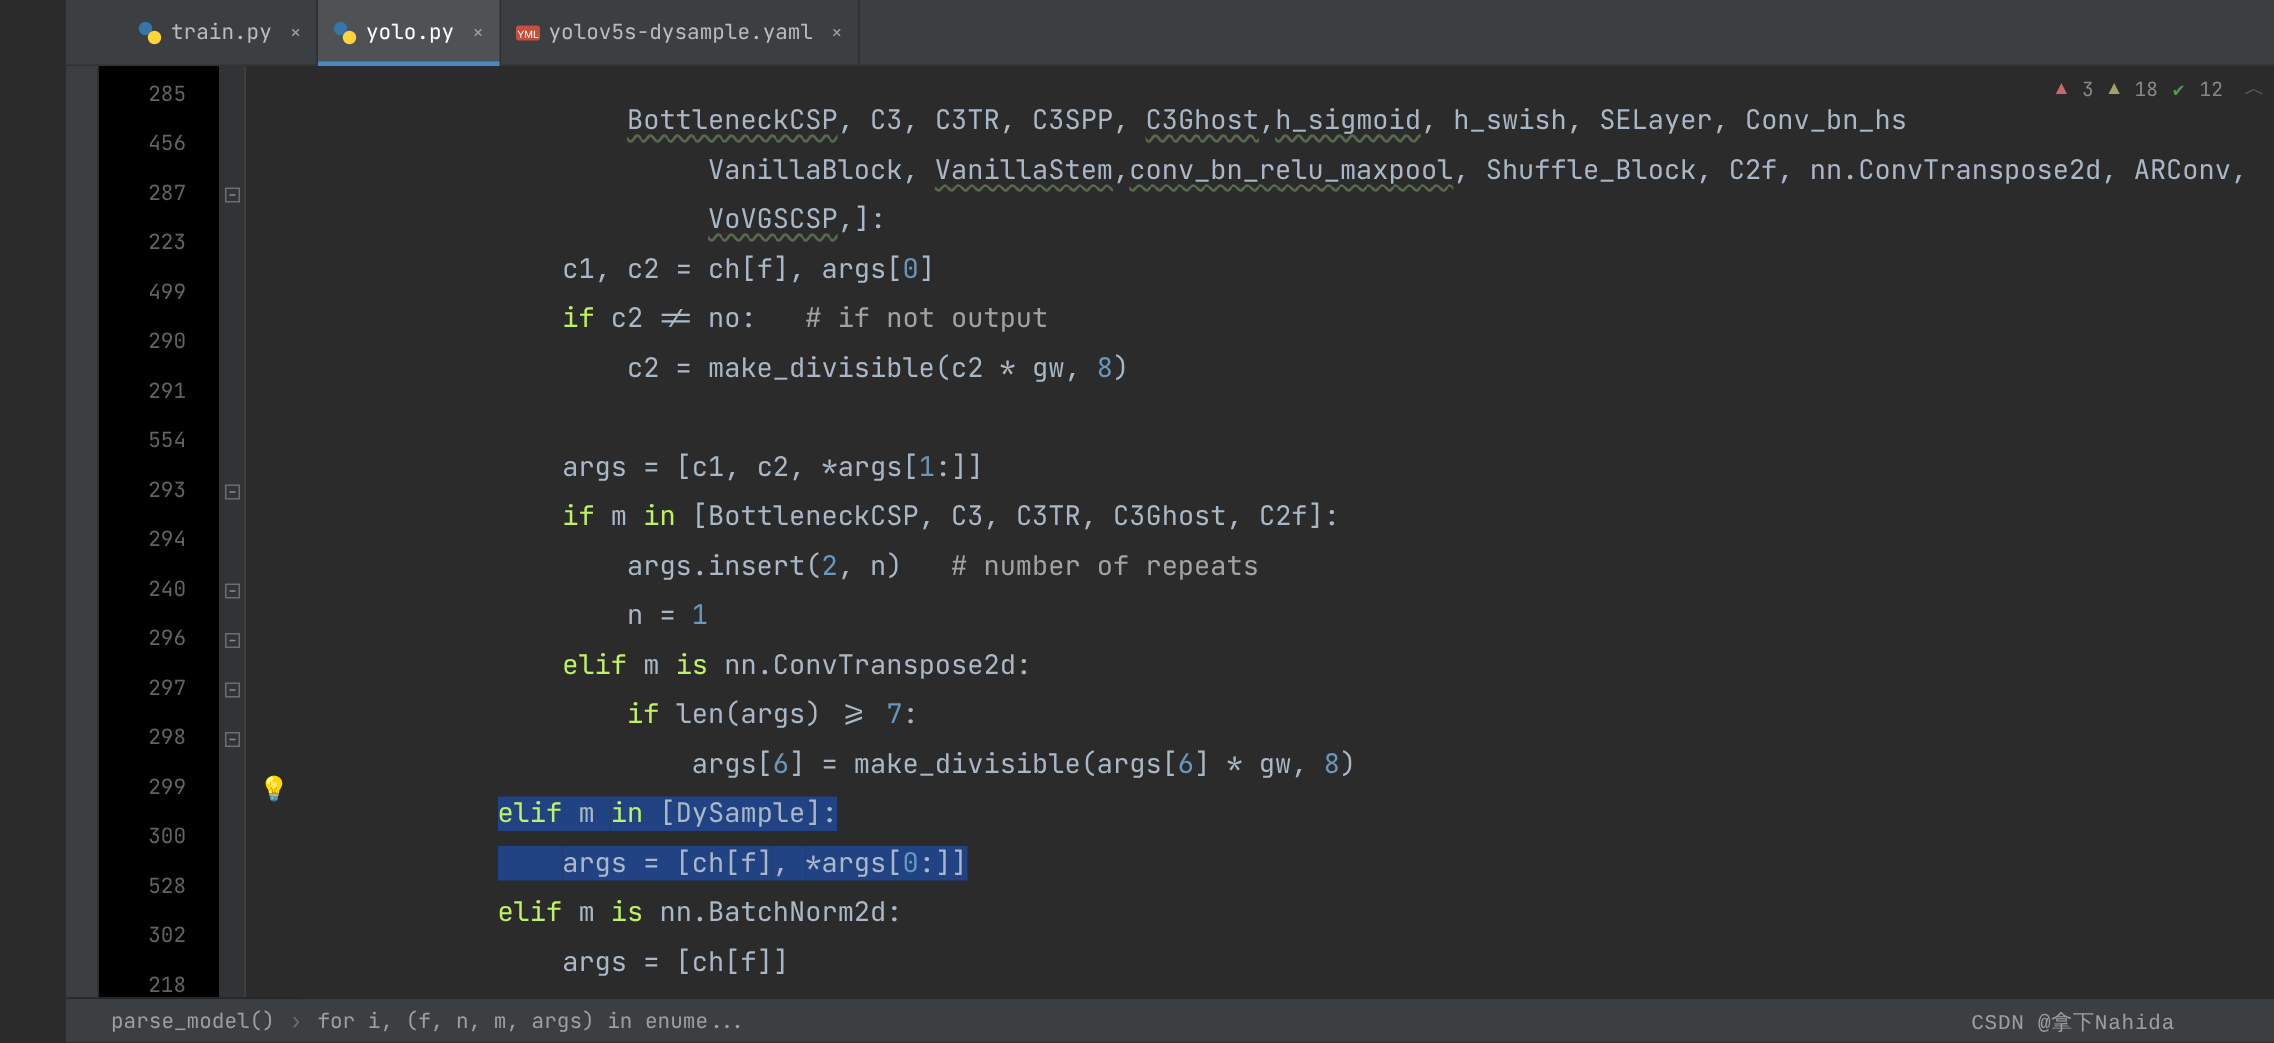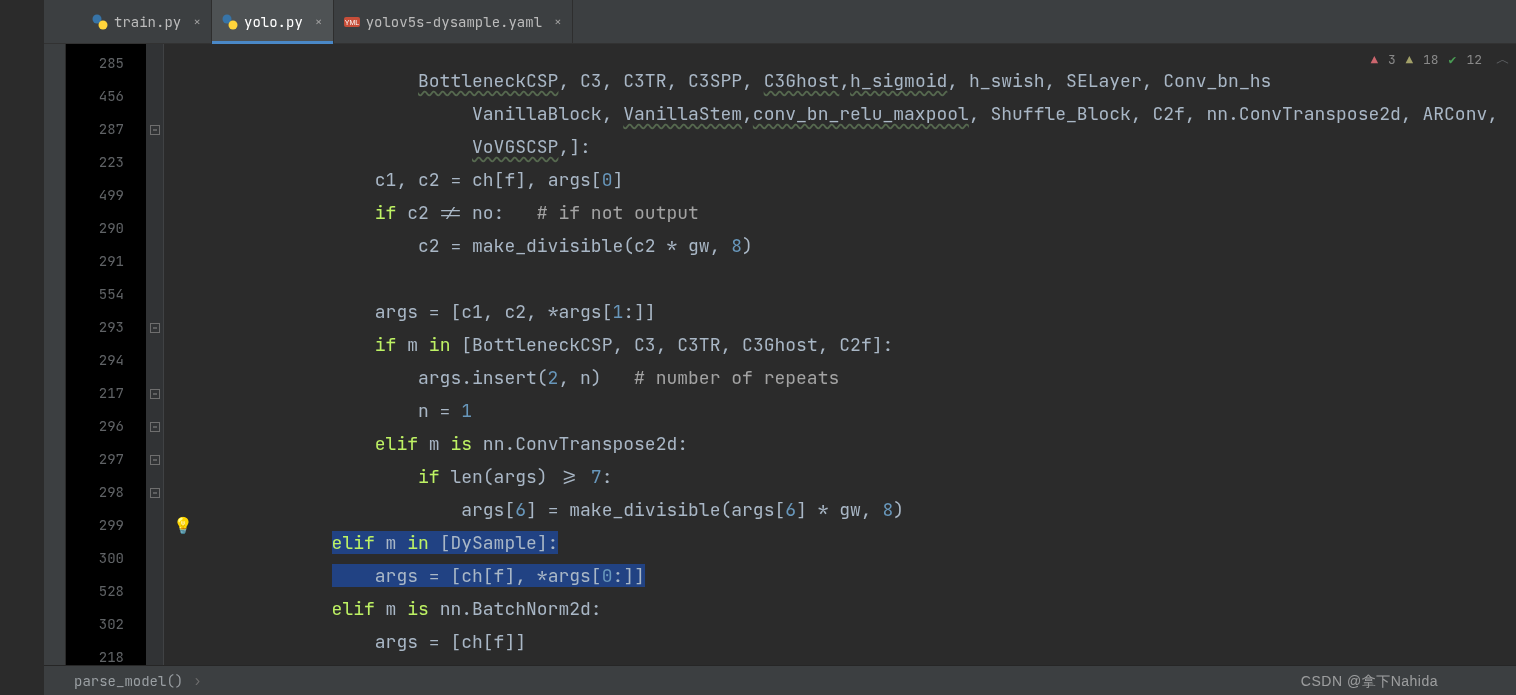--- a/index.html
+++ b/index.html
@@ -50,21 +50,21 @@
 .stripe { width:14px; background:#313335; position:relative; border-left:1px solid #232323; }
 .stripe .sm { position:absolute; right:1px; width:10px; height:4px; }
 .stripe .y { background:#a3a169; }
 .stripe .g { background:#57965c; }
 
 
 .crumbs { height:30px; background:#3c3f41; border-top:1px solid #262626; display:flex; align-items:center; padding-left:30px; font-size:14px; color:#9a9fa3; }
 .crumbs .sep { margin:0 10px; color:#6e6e6e; }
 
 
-.wm { position:absolute; right:122px; bottom:4px; color:rgba(235,235,235,0.55); font-size:14px; font-family:Liberation Sans, sans-serif; letter-spacing:0.5px; z-index:20; pointer-events:none; }
+.wm { position:absolute; right:110px; bottom:4px; color:rgba(235,235,235,0.55); font-size:14px; font-family:Liberation Mono, monospace; letter-spacing:0.5px; z-index:20; pointer-events:none; }
 
 .leftbar { width:22px; background:#3c3f41; border-right:1px solid #2a2a2a; }
 
 .shell { display:flex; flex:1; overflow:hidden; }
 </style>
 </head>
 <body>
 
 <div class="root">
 
@@ -121,21 +121,21 @@
           <div class="ln">285</div>
           <div class="ln">456</div>
           <div class="ln">287</div>
           <div class="ln">223</div>
           <div class="ln">499</div>
           <div class="ln">290</div>
           <div class="ln">291</div>
           <div class="ln">554</div>
           <div class="ln">293</div>
           <div class="ln">294</div>
-          <div class="ln">217</div>
+          <div class="ln">240</div>
           <div class="ln">296</div>
           <div class="ln">297</div>
           <div class="ln">298</div>
           <div class="ln">299</div>
           <div class="ln">300</div>
           <div class="ln">528</div>
           <div class="ln">302</div>
           <div class="ln">218</div>
         </div>
       <div class="fold" id="fold">
@@ -207,16 +207,17 @@
         <div class="sm y" style="top:298px"></div>
         <div class="sm y" style="top:306px"></div>
         <div class="sm y" style="top:460px"></div>
       </div>
     </div>
   </div>
 
   <div class="crumbs">
     <span>parse_model()</span>
     <span class="sep">›</span>
+    <span>for i, (f, n, m, args) in enume...</span>
   </div>
 
   <div class="wm">CSDN @拿下Nahida</div>
 </div>
 
 </body></html>

